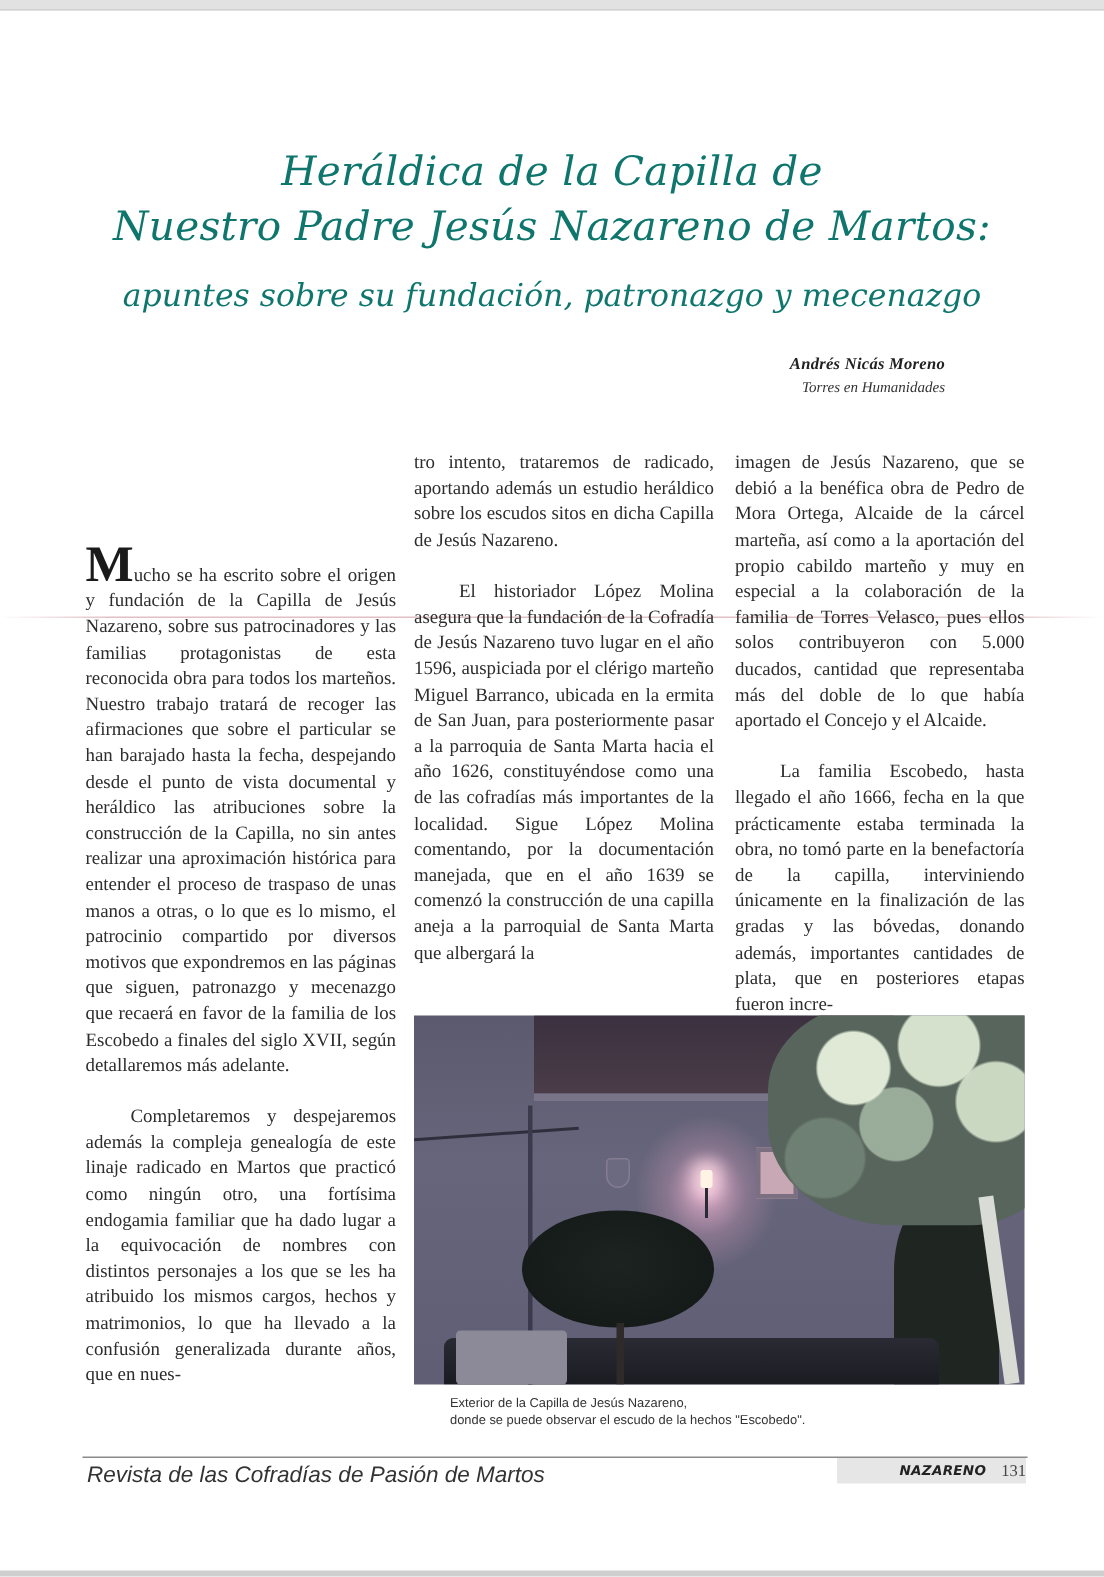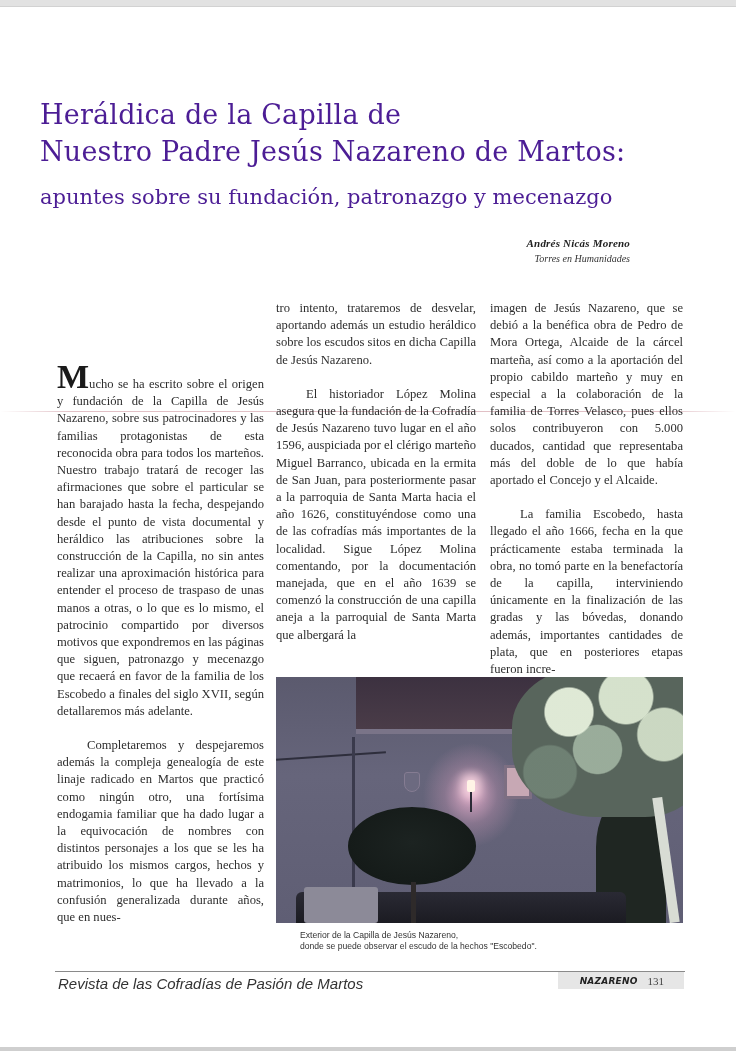--- a/index.html
+++ b/index.html
@@ -12,22 +12,22 @@
     .top-bar {
       position: absolute; left: 0; top: 0; width: 736px; height: 6px;
       background: #e2e2e2; border-bottom: 1px solid #d2d2d2;
     }
     .bottom-bar {
       position: absolute; left: 0; bottom: 0; width: 736px; height: 4px;
       background: #cfcfcf;
     }
     .title-block {
       position: absolute; left: 40px; top: 96px; width: 656px;
-      text-align: left; color: #4c1d95;
-      font-family: "DejaVu Serif", serif; 
+      text-align: center; color: #0f766e;
+      font-family: "DejaVu Serif", serif; font-style: italic;
     }
     .title-line1, .title-line2 { font-size: 27px; line-height: 37px; letter-spacing: 0.2px; }
     .title-line3 { font-size: 21px; line-height: 32px; margin-top: 11px; }
     .byline {
       position: absolute; left: 480px; top: 237px; width: 150px; text-align: right;
       font-family: "Liberation Serif", serif; font-style: italic;
     }
     .byline .author { font-size: 11px; font-weight: bold; color: #222; letter-spacing: 0.2px; }
     .byline .role { font-size: 10px; color: #333; margin-top: 4px; }
 
@@ -140,21 +140,21 @@
     .footer-rule {
       position: absolute; left: 55px; top: 971px; width: 630px; height: 1px; background: #8a8a8a;
     }
     .footer-left {
       position: absolute; left: 58px; top: 975px;
       font-family: Liberation Sans, sans-serif; font-style: italic; font-size: 15px; color: #333;
     }
     .footer-right {
       position: absolute; left: 558px; top: 972px; width: 126px; height: 17px;
       background: #e6e6e6; display: flex; align-items: center; justify-content: flex-end;
-      padding-right: 20px; box-sizing: border-box; gap: 10px;
+      padding-right: 0; box-sizing: border-box; gap: 10px;
     }
     .footer-right .mag {
       font-family: "DejaVu Sans", sans-serif; font-weight: bold; font-style: italic;
       font-size: 9px; color: #222; letter-spacing: 0.2px;
     }
     .footer-right .page-num {
       font-family: "Liberation Serif", serif; font-size: 11px; color: #444;
     }
   </style>
 </head>
@@ -174,21 +174,21 @@
 </div>
 
 <div class="rule-line"></div>
 
 <div class="col col1">
   <p><span class="dropcap">M</span><span>ucho se ha escrito sobre el origen y fundación de la Capilla de Jesús Nazareno, sobre sus patrocinadores y las familias protagonistas de esta reconocida obra para todos los marteños. Nuestro trabajo tratará de recoger las afirmaciones que sobre el particular se han barajado hasta la fecha, despejando desde el punto de vista documental y heráldico las atribuciones sobre la construcción de la Capilla, no sin antes realizar una aproximación histórica para entender el proceso de traspaso de unas manos a otras, o lo que es lo mismo, el patrocinio compartido por diversos motivos que expondremos en las páginas que siguen, patronazgo y mecenazgo que recaerá en favor de la familia de los Escobedo a finales del siglo XVII, según detallaremos más adelante.</span></p>
   <p class="indent">Completaremos y despejaremos además la compleja genealogía de este linaje radicado en Martos que practicó como ningún otro, una fortísima endogamia familiar que ha dado lugar a la equivocación de nombres con distintos personajes a los que se les ha atribuido los mismos cargos, hechos y matrimonios, lo que ha llevado a la confusión generalizada durante años, que en nues-</p>
 </div>
 
 <div class="col col2">
-  <p>tro intento, trataremos de desvelar, aportando además un estudio heráldico sobre los escudos sitos en dicha Capilla de Jesús Nazareno.</p>
+  <p>tro intento, trataremos de radicado, aportando además un estudio heráldico sobre los escudos sitos en dicha Capilla de Jesús Nazareno.</p>
   <p class="indent">El historiador López Molina asegura que la fundación de la Cofradía de Jesús Nazareno tuvo lugar en el año 1596, auspiciada por el clérigo marteño Miguel Barranco, ubicada en la ermita de San Juan, para posteriormente pasar a la parroquia de Santa Marta hacia el año 1626, constituyéndose como una de las cofradías más importantes de la localidad. Sigue López Molina comentando, por la documentación manejada, que en el año 1639 se comenzó la construcción de una capilla aneja a la parroquial de Santa Marta que albergará la</p>
 </div>
 
 <div class="col col3">
   <p>imagen de Jesús Nazareno, que se debió a la benéfica obra de Pedro de Mora Ortega, Alcaide de la cárcel marteña, así como a la aportación del propio cabildo marteño y muy en especial a la colaboración de la familia de Torres Velasco, pues ellos solos contribuyeron con 5.000 ducados, cantidad que representaba más del doble de lo que había aportado el Concejo y el Alcaide.</p>
   <p class="indent">La familia Escobedo, hasta llegado el año 1666, fecha en la que prácticamente estaba terminada la obra, no tomó parte en la benefactoría de la capilla, interviniendo únicamente en la finalización de las gradas y las bóvedas, donando además, importantes cantidades de plata, que en posteriores etapas fueron incre-</p>
 </div>
 
 <div class="photo">
   <div class="roof"></div>

